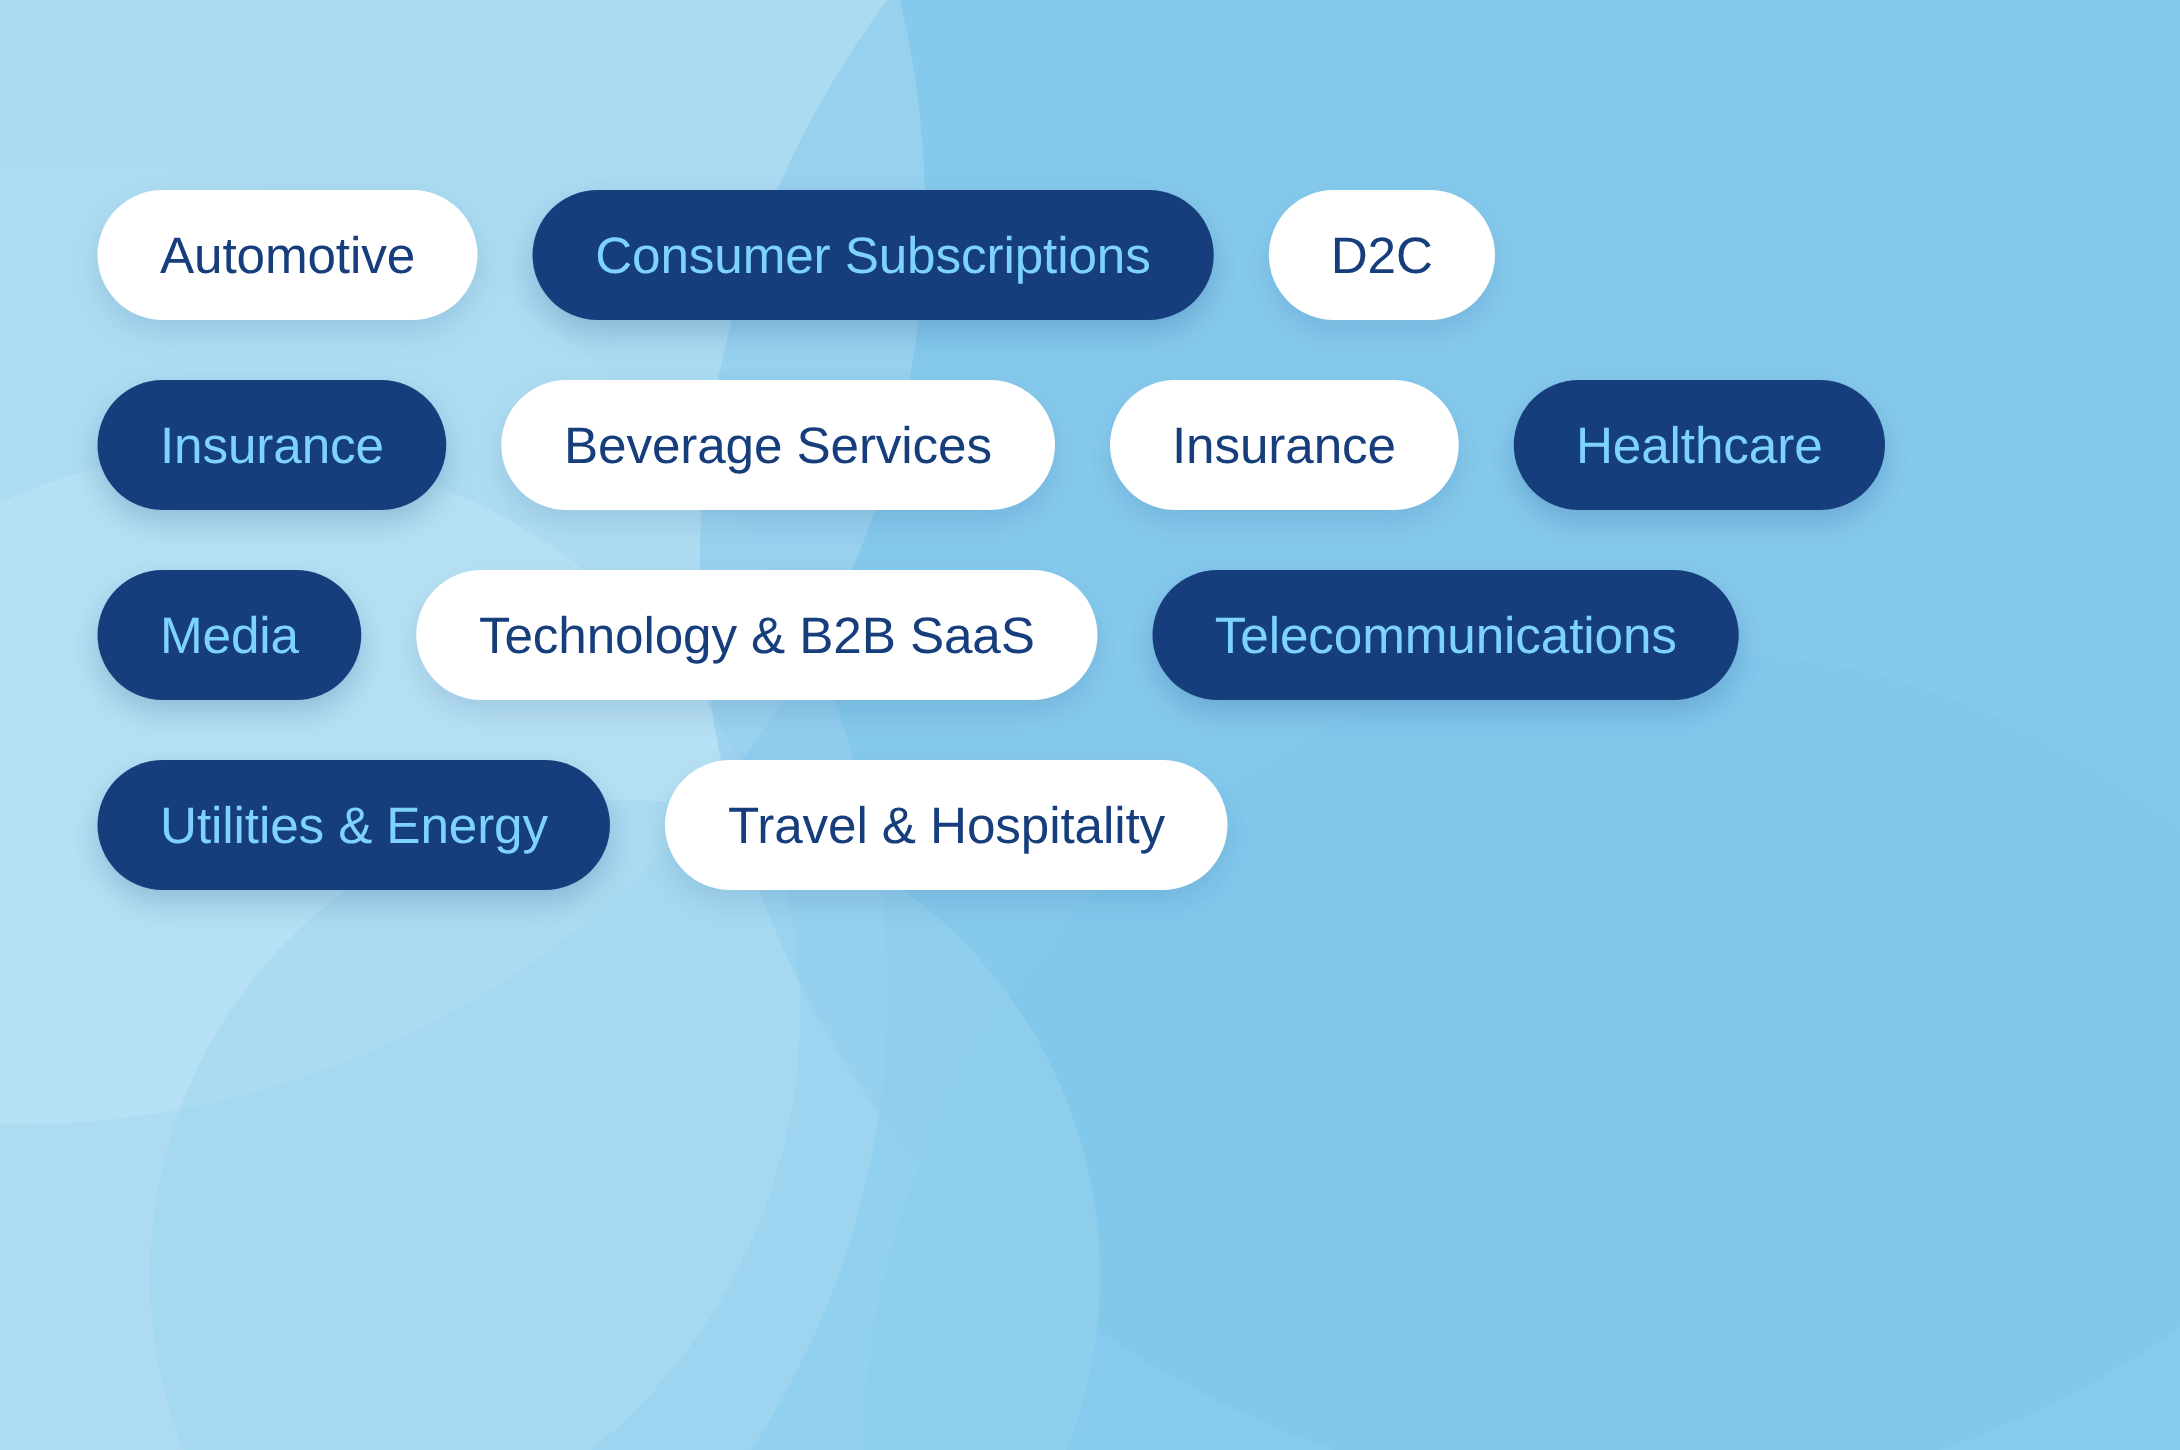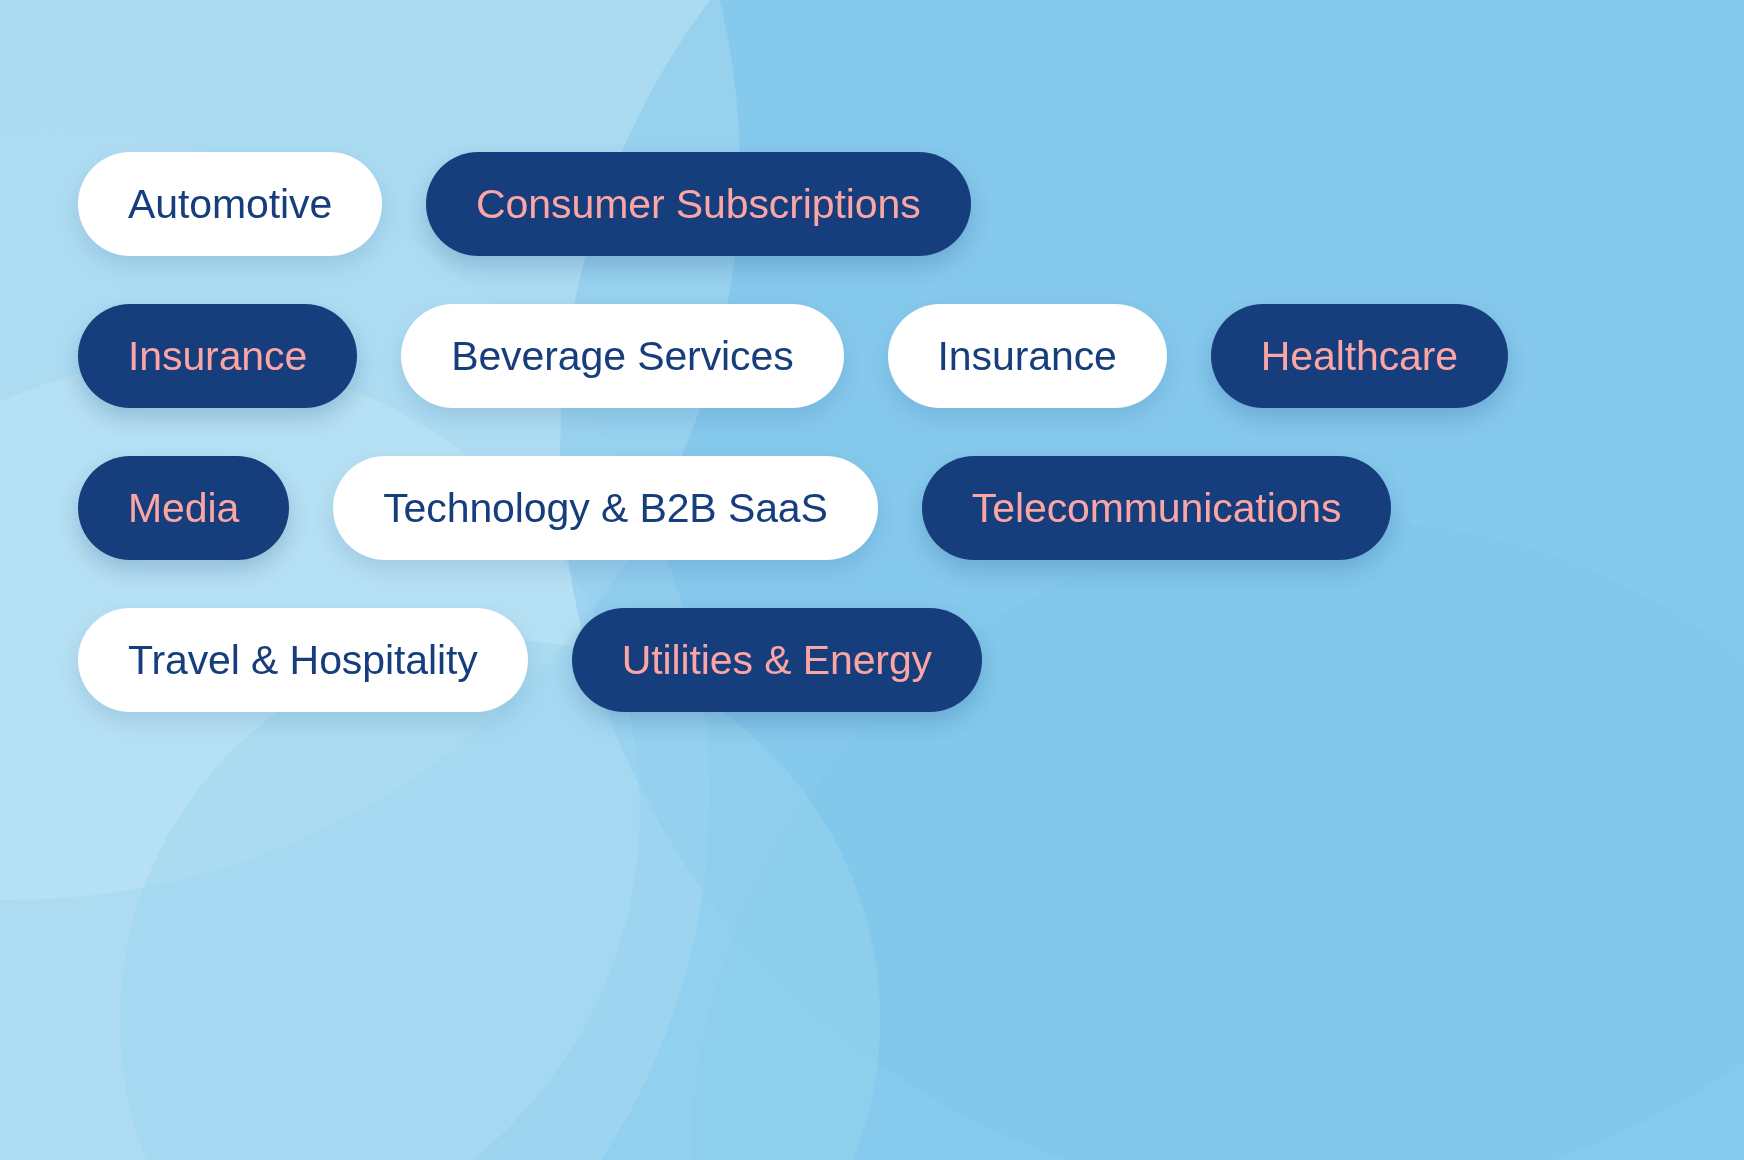--- a/index.html
+++ b/index.html
@@ -113,21 +113,21 @@
     box-sizing: border-box;
     user-select: none;
   }
   .pill.light {
     background: #FFFFFF;
     color: #173E7C;
     box-shadow: 0 10px 22px rgba(23, 62, 124, 0.13);
   }
   .pill.dark {
     background: #173E7C;
-    color: #fca5a5;
+    color: #7dd3fc;
     box-shadow: 0 10px 22px rgba(23, 62, 124, 0.22);
   }
 </style>
 </head>
 <body>
 
 <div id="canvas">
 
   <div class="bg-layer">
     <div class="blob blob-a"></div>
@@ -138,20 +138,23 @@
     <div class="blob blob-f"></div>
   </div>
 
   <div class="rows">
       <div class="row">
         <div class="pill light">
           <span>Automotive</span>
         </div>
         <div class="pill dark">
           <span>Consumer Subscriptions</span>
+        </div>
+        <div class="pill light">
+          <span>D2C</span>
         </div>
       </div>
       <div class="row">
         <div class="pill dark">
           <span>Insurance</span>
         </div>
         <div class="pill light">
           <span>Beverage Services</span>
         </div>
         <div class="pill light">
@@ -166,22 +169,22 @@
           <span>Media</span>
         </div>
         <div class="pill light">
           <span>Technology &amp; B2B SaaS</span>
         </div>
         <div class="pill dark">
           <span>Telecommunications</span>
         </div>
       </div>
       <div class="row">
+        <div class="pill dark">
+          <span>Utilities &amp; Energy</span>
+        </div>
         <div class="pill light">
           <span>Travel &amp; Hospitality</span>
-        </div>
-        <div class="pill dark">
-          <span>Utilities &amp; Energy</span>
         </div>
       </div>
     </div>
 
 </div>
 
 </body></html>

